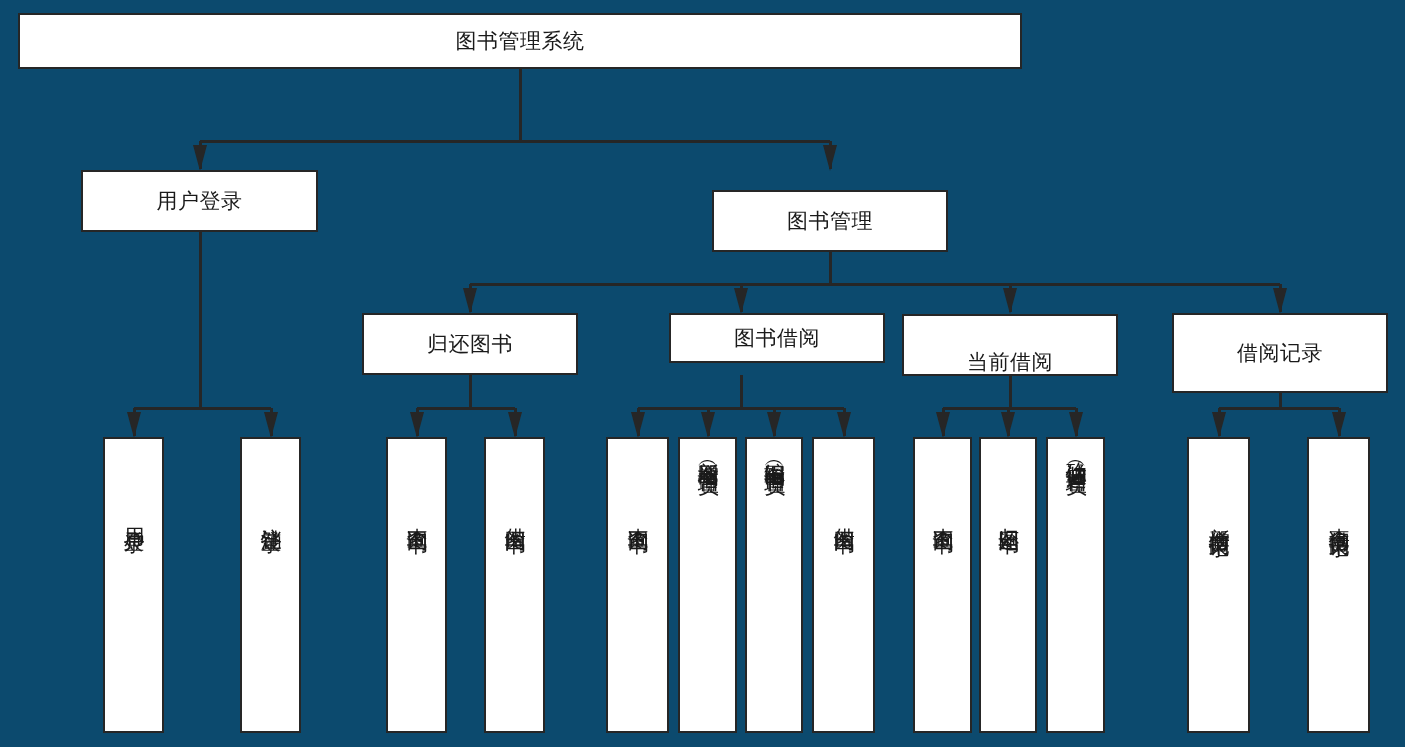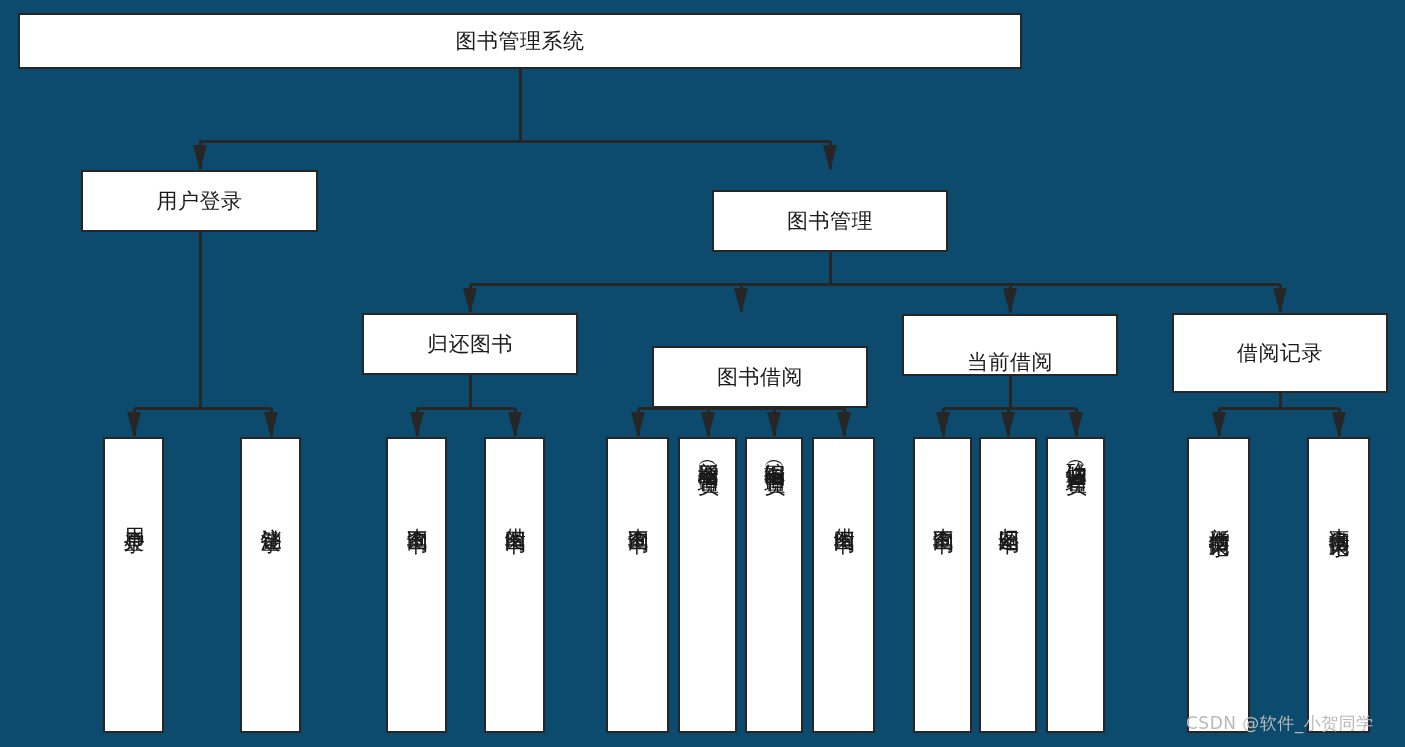--- a/index.html
+++ b/index.html
@@ -139,21 +139,21 @@
       </div>
       <div class="node" style="left: 81px; top: 170px; width: 237px; height: 62px;">
         <span class="label">用户登录</span>
       </div>
       <div class="node" style="left: 712px; top: 170px; width: 236px; height: 62px; margin-top: 20px;">
         <span class="label">图书管理</span>
       </div>
       <div class="node" style="left: 362px; top: 313px; width: 216px; height: 62px;">
         <span class="label">归还图书</span>
       </div>
-      <div class="node" style="left: 652px; top: 313px; width: 216px; height: 62px; margin-top: 33px;">
+      <div class="node" style="left: 669px; top: 313px; width: 216px; height: 50px;">
         <span class="label">图书借阅</span>
       </div>
       <div class="node" style="left: 902px; top: 314px; width: 216px; height: 62px; align-items: flex-end;">
         <span class="label">当前借阅</span>
       </div>
       <div class="node" style="left: 1172px; top: 313px; width: 216px; height: 80px;">
         <span class="label">借阅记录</span>
       </div>
       <div class="node vertical mid" style="left: 103px; top: 437px; width: 61px; height: 296px;">
         <span class="label">用户登录</span>
@@ -188,14 +188,13 @@
       <div class="node vertical top" style="left: 1046px; top: 437px; width: 59px; height: 296px;">
         <span class="label">确认归还（管理员）</span>
       </div>
       <div class="node vertical mid" style="left: 1187px; top: 437px; width: 63px; height: 296px;">
         <span class="label">新增借阅记录</span>
       </div>
       <div class="node vertical mid" style="left: 1307px; top: 437px; width: 63px; height: 296px;">
         <span class="label">查询借阅记录</span>
       </div>
     </div>
-  <div class="watermark">CSDN @软件_小贺同学</div>
 </div>
 
 </body></html>

